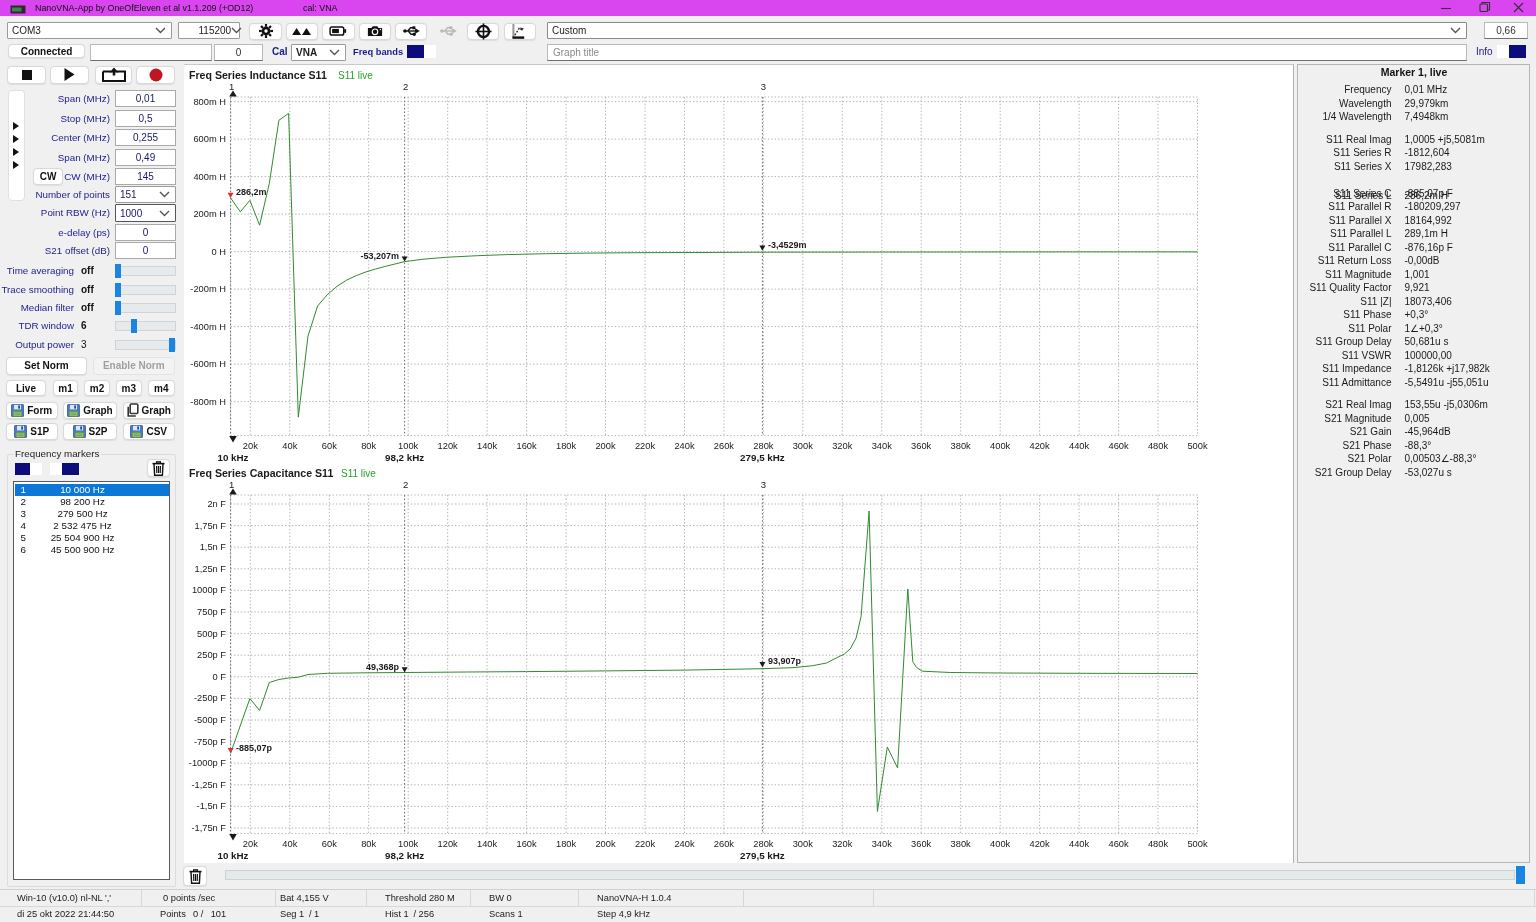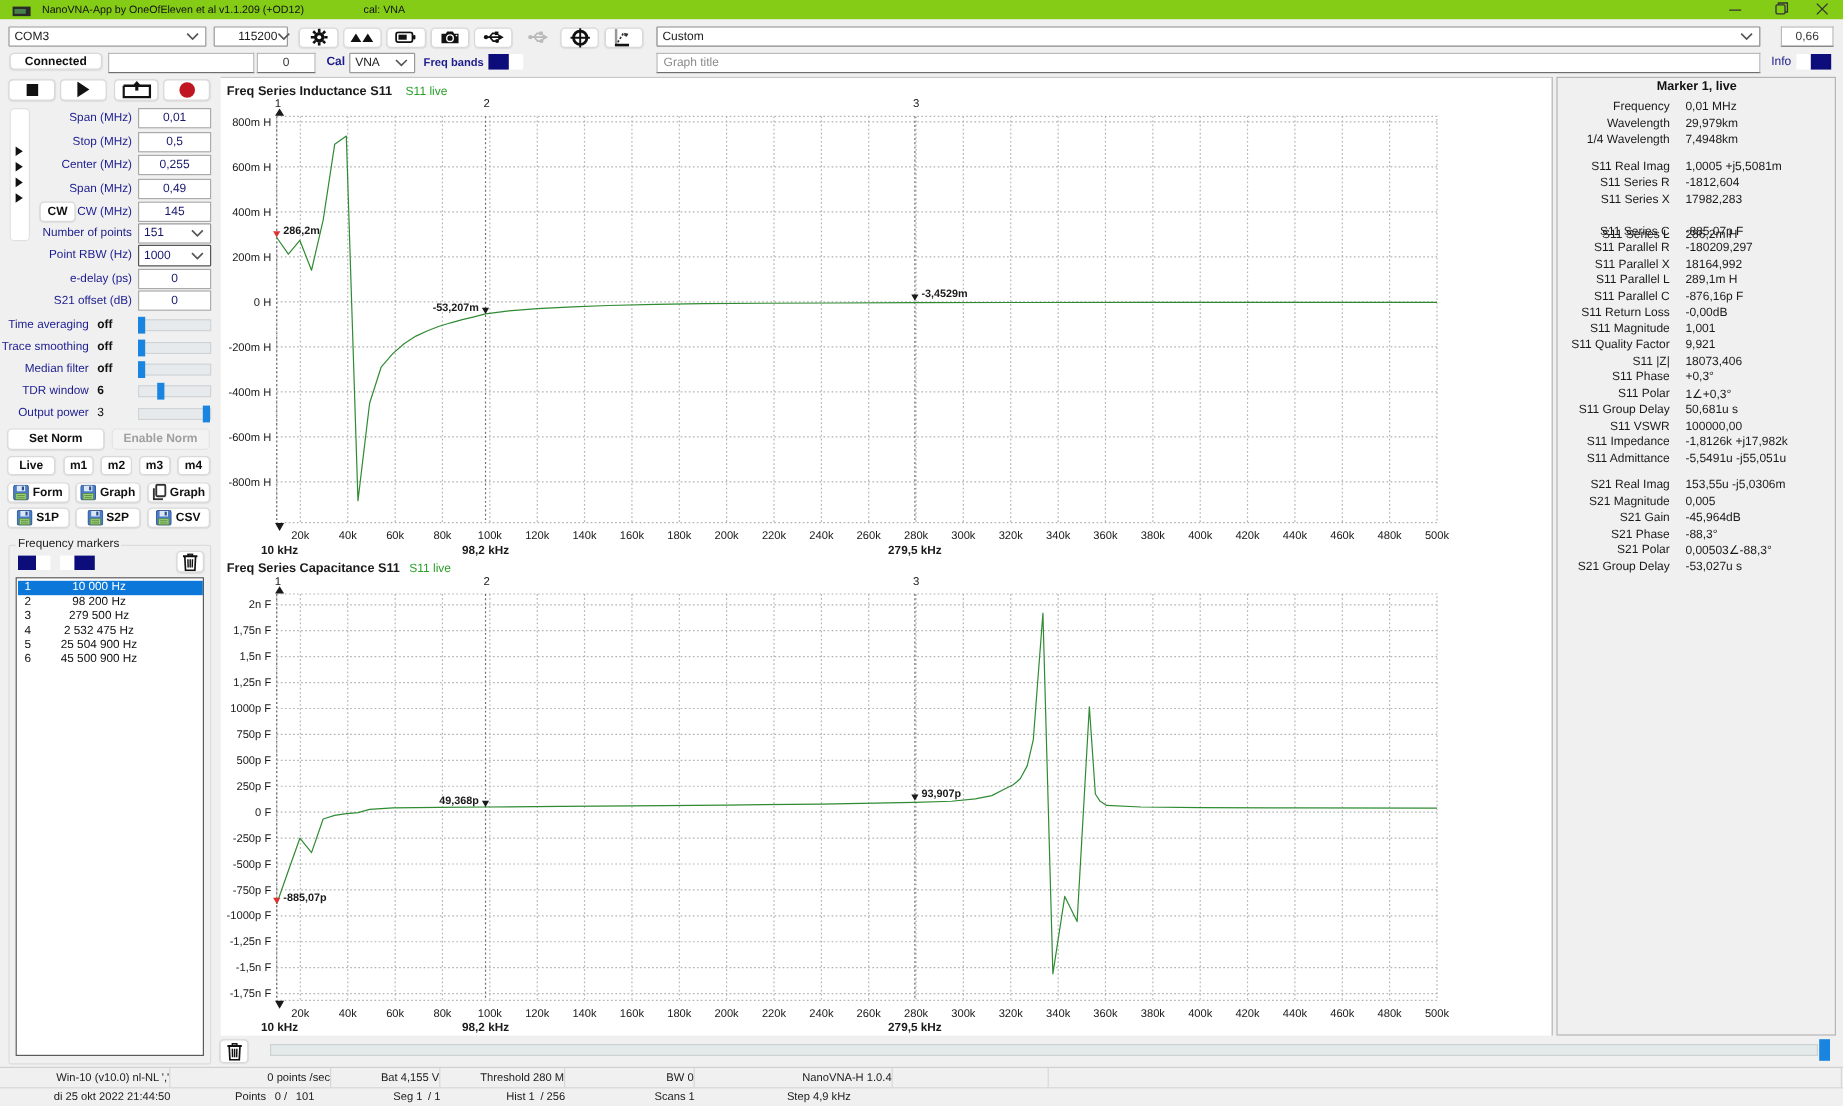--- a/index.html
+++ b/index.html
@@ -1,17 +1,17 @@
 <!DOCTYPE html>
 <html><head><meta charset="utf-8"><style>
 * { margin:0; padding:0; box-sizing:border-box; }
 html,body { width:1536px; height:922px; overflow:hidden; }
 body { position:relative; background:#f0f0f0; font-family:"Liberation Sans", sans-serif; }
 .abs { position:absolute; }
-#titlebar { position:absolute; left:0; top:0; width:1536px; height:16px; background:#84cc16; }
+#titlebar { position:absolute; left:0; top:0; width:1536px; height:16px; background:#d946ef; }
 #titlebar .tt { position:absolute; left:35px; top:3px; font-size:8.9px; color:#111; }
 #titlebar .cal { position:absolute; left:303px; top:3px; font-size:8.9px; color:#111; }
 .tbtn { position:absolute; background:#fff; border:1px solid #d9d9d9; border-radius:4px;
         display:flex; align-items:center; justify-content:center; box-shadow:0 0.5px 1px rgba(0,0,0,0.08); }
 .flatbtn { position:absolute; display:flex; align-items:center; justify-content:center; }
 .cmb { position:absolute; background:#fff; border:1px solid #999999; border-radius:1px;
        display:flex; align-items:center; }
 .cmb .chv { margin-left:auto; margin-right:5px; display:flex; }
 .tfield { position:absolute; background:#fff; border:1px solid #b9b9b9; border-bottom-color:#6e6e6e; }
 .lbl { position:absolute; left:0; width:110px; text-align:right; font-size:9.8px; color:#1c1c8f; }
@@ -24,21 +24,21 @@
 .pbtn { position:absolute; background:#fff; border:1px solid #d9d9d9; border-radius:4px;
         display:flex; align-items:center; justify-content:center; font-weight:bold; color:#111;
         box-shadow:0 0.5px 1px rgba(0,0,0,0.08); }
 .lrow { position:absolute; left:1px; width:154px; height:11.9px; font-size:9.8px; color:#111; }
 .lrow .ln { position:absolute; left:6px; }
 .lrow .lf { position:absolute; left:12px; width:112px; text-align:center; }
 .lrow.sel { background:#0a77d9; color:#fff; }
 .mrow { position:absolute; left:0; width:226px; height:13px; font-size:10px; color:#1a1a1a; }
 .mrow .ml { position:absolute; right:132px; width:130px; text-align:right; }
 .mrow .mv { position:absolute; left:107px; width:130px; text-align:left; }
-.sc { position:absolute; text-align:right; font-size:9.3px; color:#1a1a1a; line-height:16px;
+.sc { position:absolute; text-align:left; font-size:9.3px; color:#1a1a1a; line-height:16px;
       border-right:1px solid #d7d7d7;padding-left:17px; }
 .tri { position:absolute; left:4px; width:0; height:0; border-left:6px solid #111;
        border-top:4.5px solid transparent; border-bottom:4.5px solid transparent; }
 .nav { font-size:10px; color:#1c1c8f; position:absolute; }
 </style></head>
 <body>
 
 <div id="titlebar">
   <svg style="position:absolute;left:10px;top:5px" width="16" height="9" viewBox="0 0 16 9">
       <rect x="0.5" y="0.5" width="15" height="8" fill="#2a2a2a"></rect>
@@ -163,21 +163,21 @@
   </div>
 <div class="tfield" style="left:1484px;top:22px;width:44px;height:17px;text-align:center;font-size:10px;color:#333;line-height:15px">0,66</div>
 
 <div class="pbtn" style="left:8.0px;top:44.0px;width:77.0px;height:14.0px">
     <span style="font-size:10px;font-weight:bold;color:#111">Connected</span>
   </div>
 <div class="tfield" style="left:90px;top:43.5px;width:122px;height:17.5px"></div>
 <div class="tfield" style="left:214px;top:43.5px;width:49px;height:17.5px;text-align:center;font-size:10px;color:#333;line-height:15px">0</div>
 <div class="nav" style="left:272px;top:46px;font-weight:bold">Cal</div>
 <div class="cmb" style="left:291px;top:43.5px;width:55px;height:17.5px;border-color:#9a9a9a">
-    <span style="margin-left:4px;font-size:10px;font-weight:normal;color:#222">VNA</span>
+    <span style="margin-left:4px;font-size:10px;font-weight:bold;color:#222">VNA</span>
     <span class="chv">
       <svg width="11" height="7" viewBox="0 0 11 7">
         <path d="M1 1 L5.5 5.5 L10 1" fill="none" stroke="#555" stroke-width="1.4"></path>
       </svg>
     </span>
   </div>
 <div class="nav" style="left:353px;top:46.5px;font-weight:bold;font-size:9.3px">Freq bands</div>
 <div class="abs" style="left:407px;top:45px;width:29px;height:13px;background:#fff">
     <div style="position:absolute;left:0;top:0;width:17px;height:13px;background:#0c0c7a"></div>
   </div>

